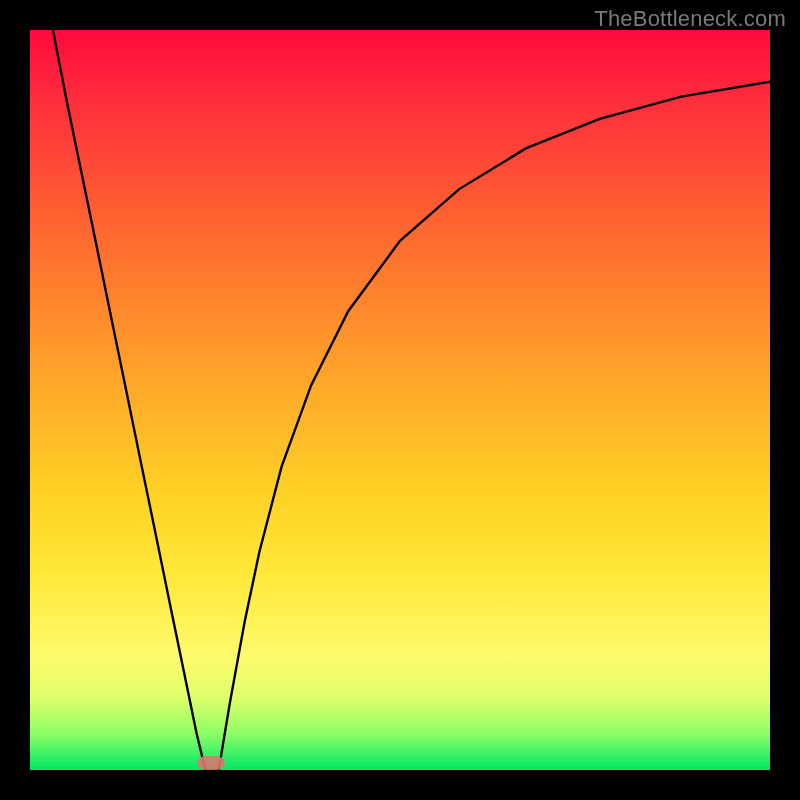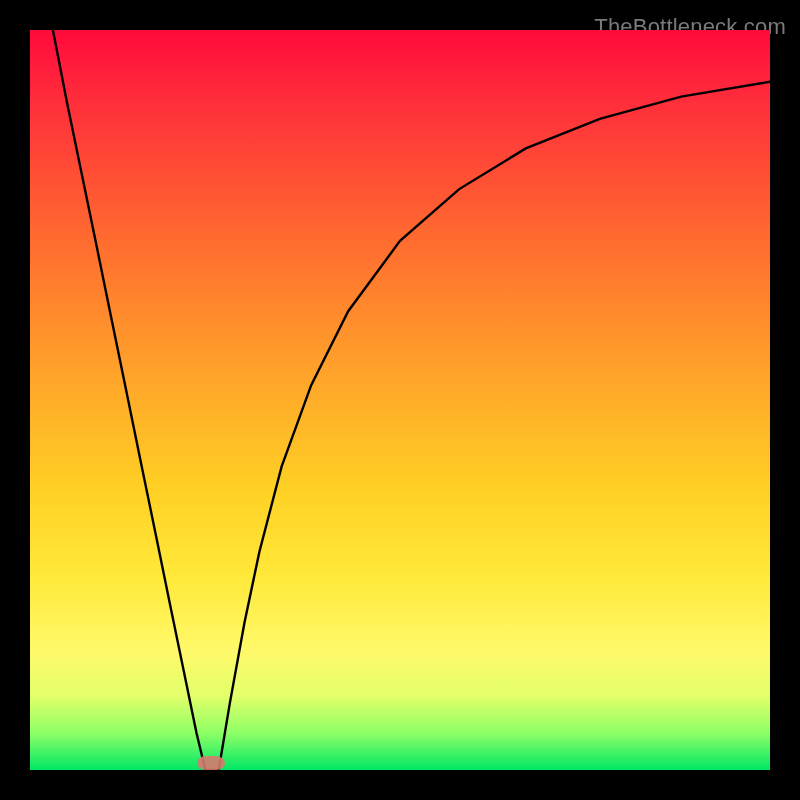--- a/index.html
+++ b/index.html
@@ -19,21 +19,20 @@
   }
   .watermark {
     position: absolute;
     top: 6px;
     right: 14px;
     color: #7a7a7a;
     font-size: 22px;
     font-weight: 500;
     letter-spacing: 0.2px;
     user-select: none;
-    margin-top: 8px;
   }
   .plot-area {
     position: absolute;
     left: 30px;
     top: 30px;
     width: 740px;
     height: 740px;
     
     background: linear-gradient(
       to bottom,

